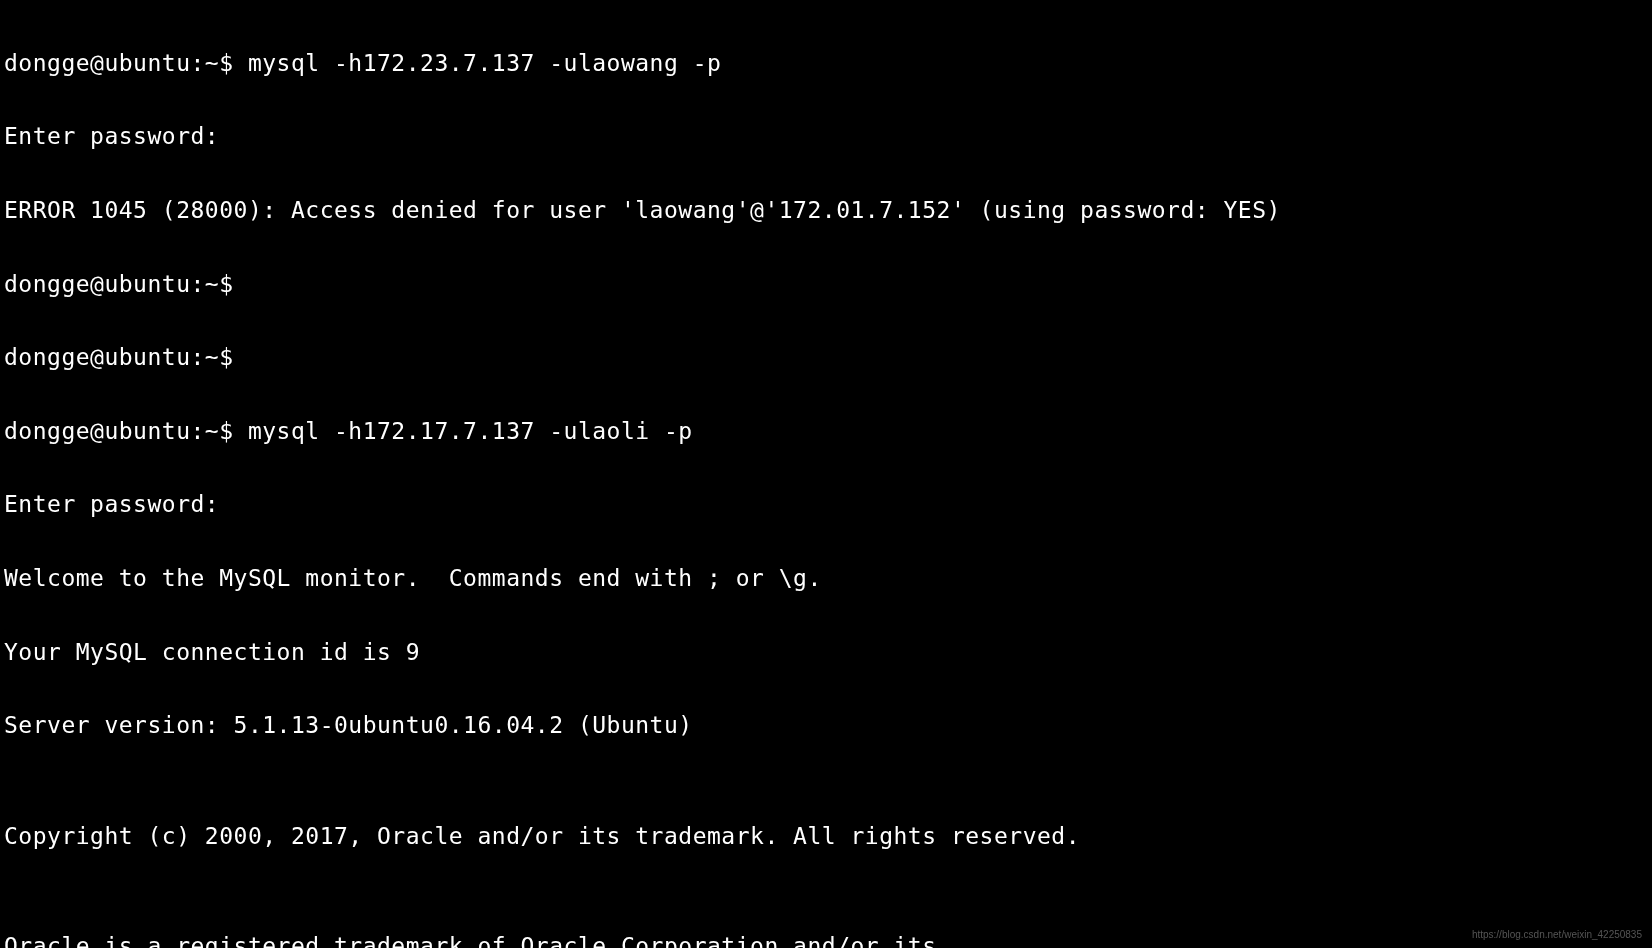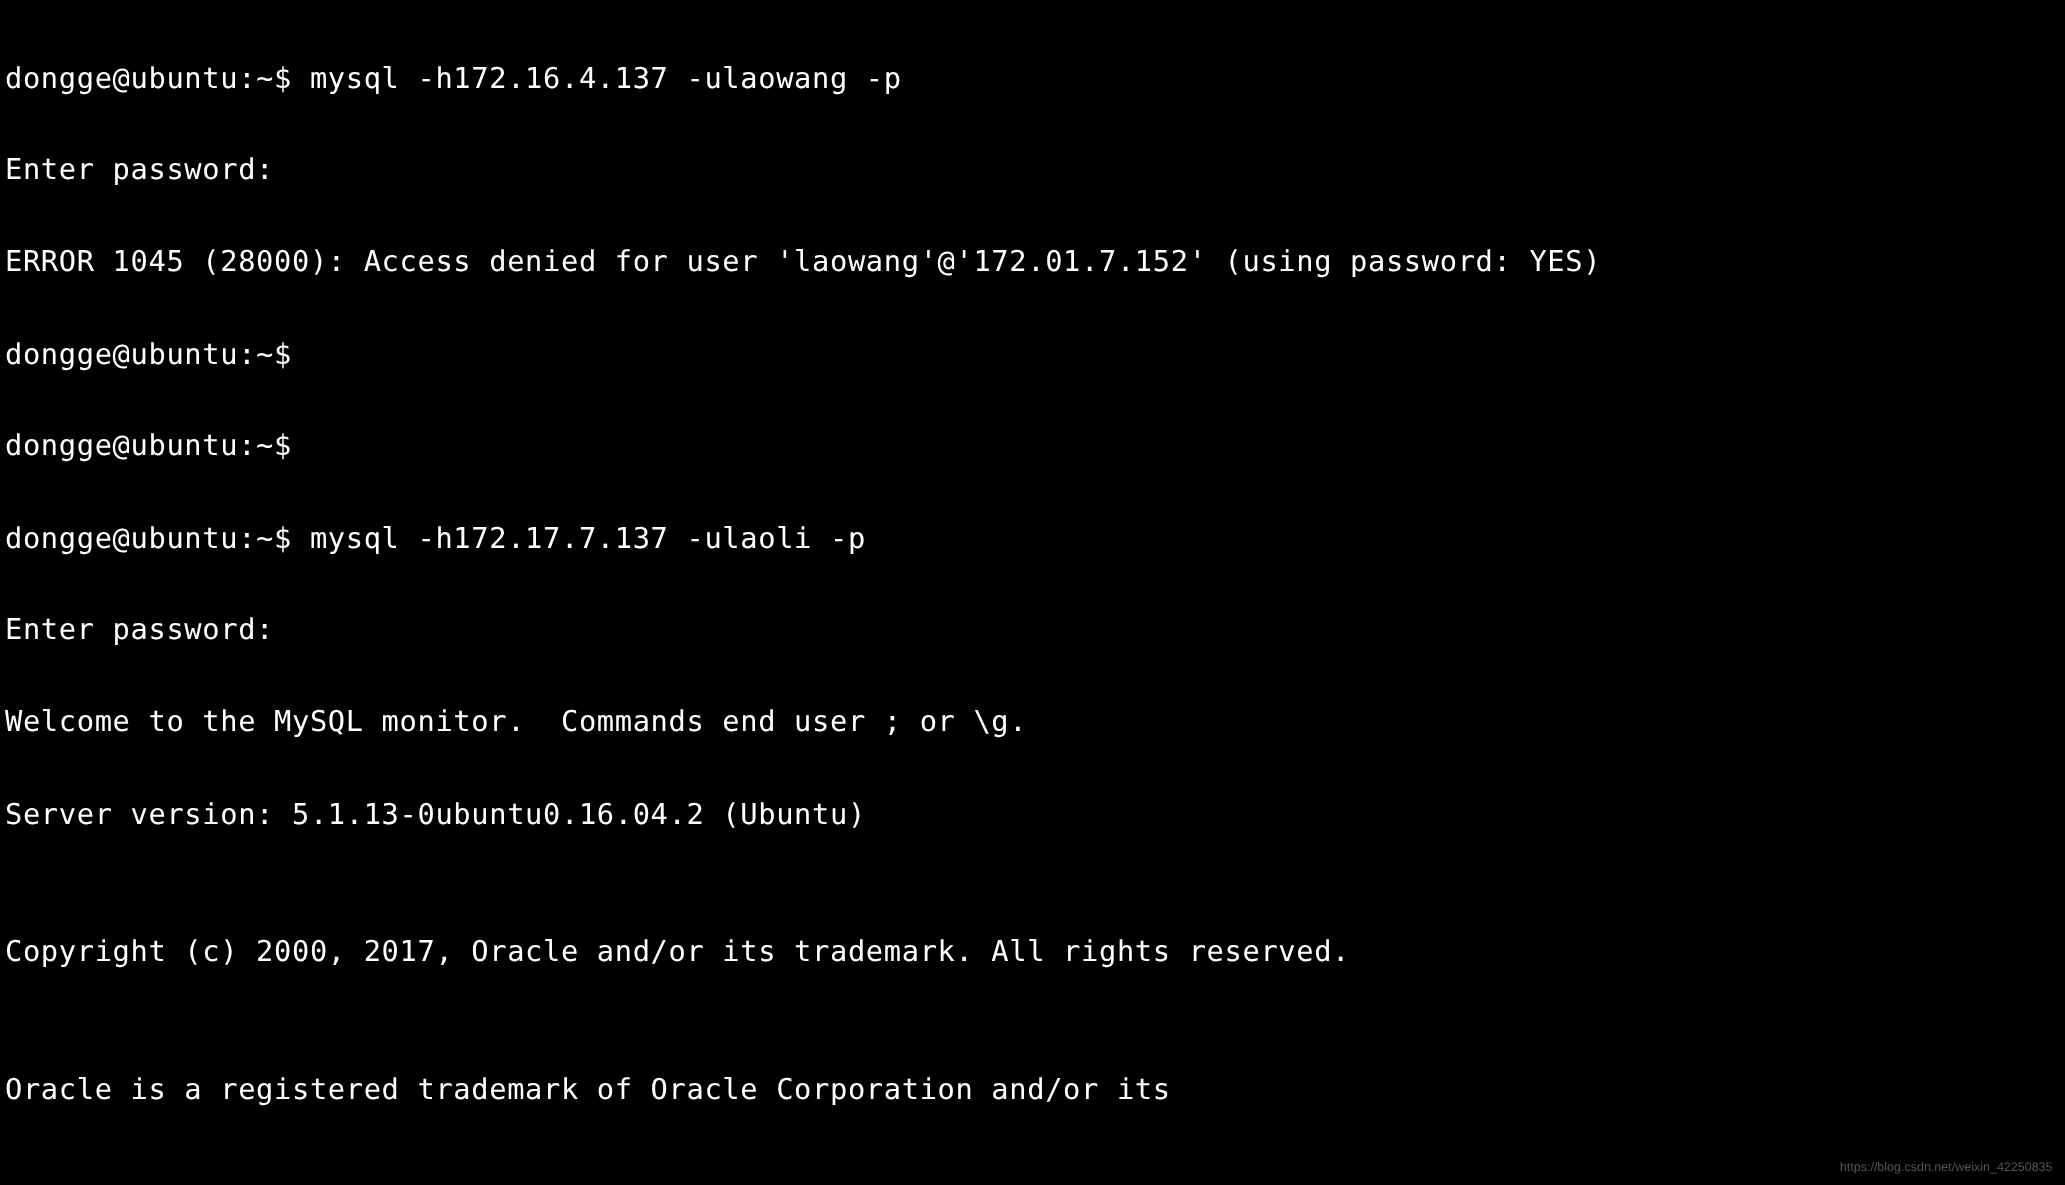--- a/index.html
+++ b/index.html
@@ -33,28 +33,29 @@
       color: #555555;
       font-size: 10px;
       font-family: Arial, sans-serif;
       letter-spacing: 0;
     }
   </style>
 </head>
 <body>
 
 <div class="terminal-output">
-<span class="prompt-line">dongge@ubuntu:~$ mysql -h172.16.4.137 -ulaowang -p</span>
+<span class="prompt-line">dongge@ubuntu:~$ mysql -h172.23.7.137 -ulaowang -p</span>
 <span class="prompt-line">Enter password:</span>
 <span class="prompt-line">ERROR 1045 (28000): Access denied for user 'laowang'@'172.01.7.152' (using password: YES)</span>
 <span class="prompt-line">dongge@ubuntu:~$</span>
 <span class="prompt-line">dongge@ubuntu:~$</span>
 <span class="prompt-line">dongge@ubuntu:~$ mysql -h172.17.7.137 -ulaoli -p</span>
 <span class="prompt-line">Enter password:</span>
-<span class="prompt-line">Welcome to the MySQL monitor.  Commands end user ; or \g.</span>
+<span class="prompt-line">Welcome to the MySQL monitor.  Commands end with ; or \g.</span>
+<span class="prompt-line">Your MySQL connection id is 9</span>
 <span class="prompt-line">Server version: 5.1.13-0ubuntu0.16.04.2 (Ubuntu)</span>
 <span class="prompt-line"></span>
 <span class="prompt-line">Copyright (c) 2000, 2017, Oracle and/or its trademark. All rights reserved.</span>
 <span class="prompt-line"></span>
 <span class="prompt-line">Oracle is a registered trademark of Oracle Corporation and/or its</span>
 
 
 <span class="prompt-line"></span>
 
 <span class="prompt-line"></span>

